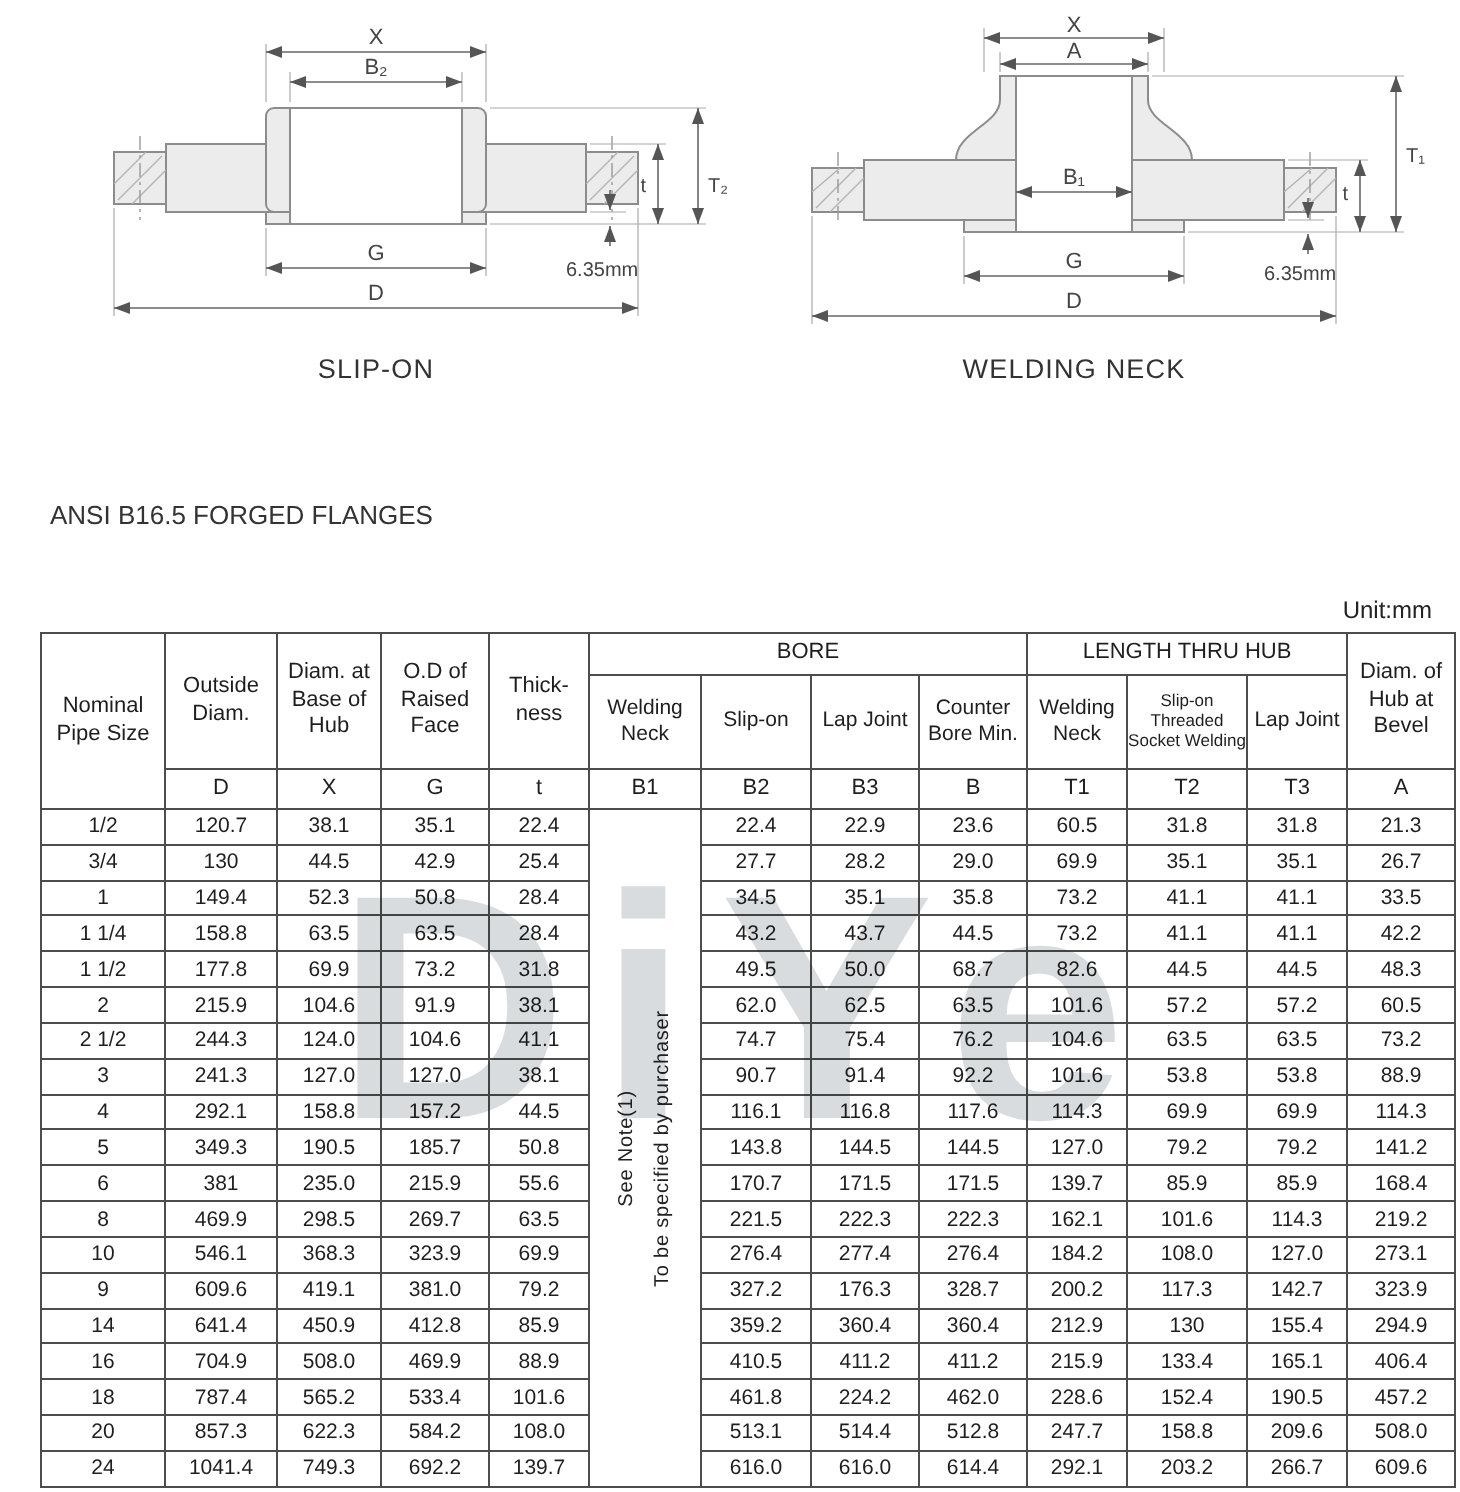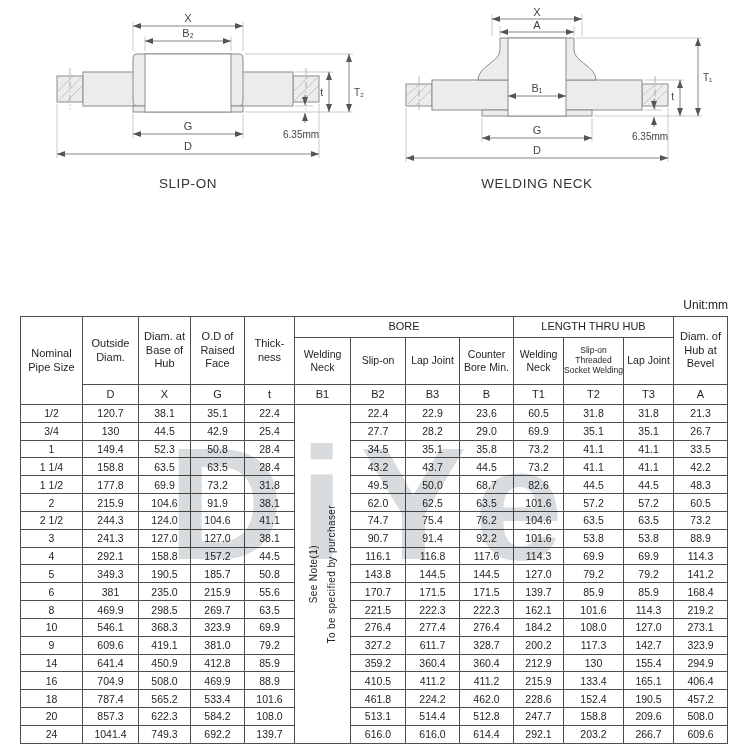--- a/index.html
+++ b/index.html
@@ -6,21 +6,21 @@
   .page{position:relative;width:730px;height:746px;background:#ffffff;overflow:hidden;
         font-family:"Liberation Sans",sans-serif;color:#2b2b2b;}
   .diagram{position:absolute;top:8px;width:335px;}
   #diag-slipon{left:33px;}
   #diag-weldneck{left:382px;}
   .diagram .caption{width:310px;text-align:center;font-size:13.5px;letter-spacing:.6px;color:#333;margin-top:4px;}
   svg text{font-family:"Liberation Sans",sans-serif;font-size:11px;fill:#444;}
   svg text.sm{font-size:10px;}
   .title{position:absolute;left:25px;top:212px;font-size:27px;letter-spacing:.5px;color:#333;}
   .subtitle{position:absolute;left:25px;top:250px;font-size:13px;color:#333;}
-  .unit{position:absolute;left:12px;top:298px;width:716px;text-align:right;font-size:12px;color:#222;}
+  .unit{position:absolute;left:0;top:298px;width:716px;text-align:right;font-size:12px;color:#222;}
   .tablewrap{position:absolute;left:20px;top:316px;width:696px;}
   table{border-collapse:collapse;width:100%;height:428px;table-layout:fixed;}
   th,td{border:1px solid #4d4d4d;text-align:center;vertical-align:middle;padding:0;
         font-weight:normal;color:#1e1e1e;}
   thead th{font-size:10.5px;line-height:1.25;}
   tr.group th{height:20px;font-size:11px;}
   tr.labels th{height:46px;}
   tr.syms th{height:19px;font-size:11px;}
   th.small{font-size:8.5px;line-height:1.15;margin-top:12px;}
   tbody td{font-size:10.5px;}
@@ -132,20 +132,21 @@
         <text x="155" y="126">G</text>
         <text x="155" y="146">D</text>
         <text x="292" y="92" text-anchor="end" class="sm">t</text>
         <text x="321" y="73" text-anchor="start" class="sm">T₁</text>
         <text x="250" y="132" text-anchor="start" class="sm">6.35mm</text>
       </g>
     </svg>
     <div class="caption">WELDING NECK</div>
   </div>
 
+  <div class="subtitle">ANSI B16.5 FORGED FLANGES</div>
   <div class="unit">Unit:mm</div>
 
   <div class="watermark">DiYe</div>
 
   <div class="tablewrap">
     <table>
       <colgroup>
         <col style="width:62px">
           <col style="width:56px">
           <col style="width:52px">
@@ -384,21 +385,21 @@
             <td>127.0</td>
             <td>273.1</td>
           </tr>
           <tr>
             <td>9</td>
             <td>609.6</td>
             <td>419.1</td>
             <td>381.0</td>
             <td>79.2</td>
             <td>327.2</td>
-            <td>611.7</td>
+            <td>176.3</td>
             <td>328.7</td>
             <td>200.2</td>
             <td>117.3</td>
             <td>142.7</td>
             <td>323.9</td>
           </tr>
           <tr>
             <td>14</td>
             <td>641.4</td>
             <td>450.9</td>

